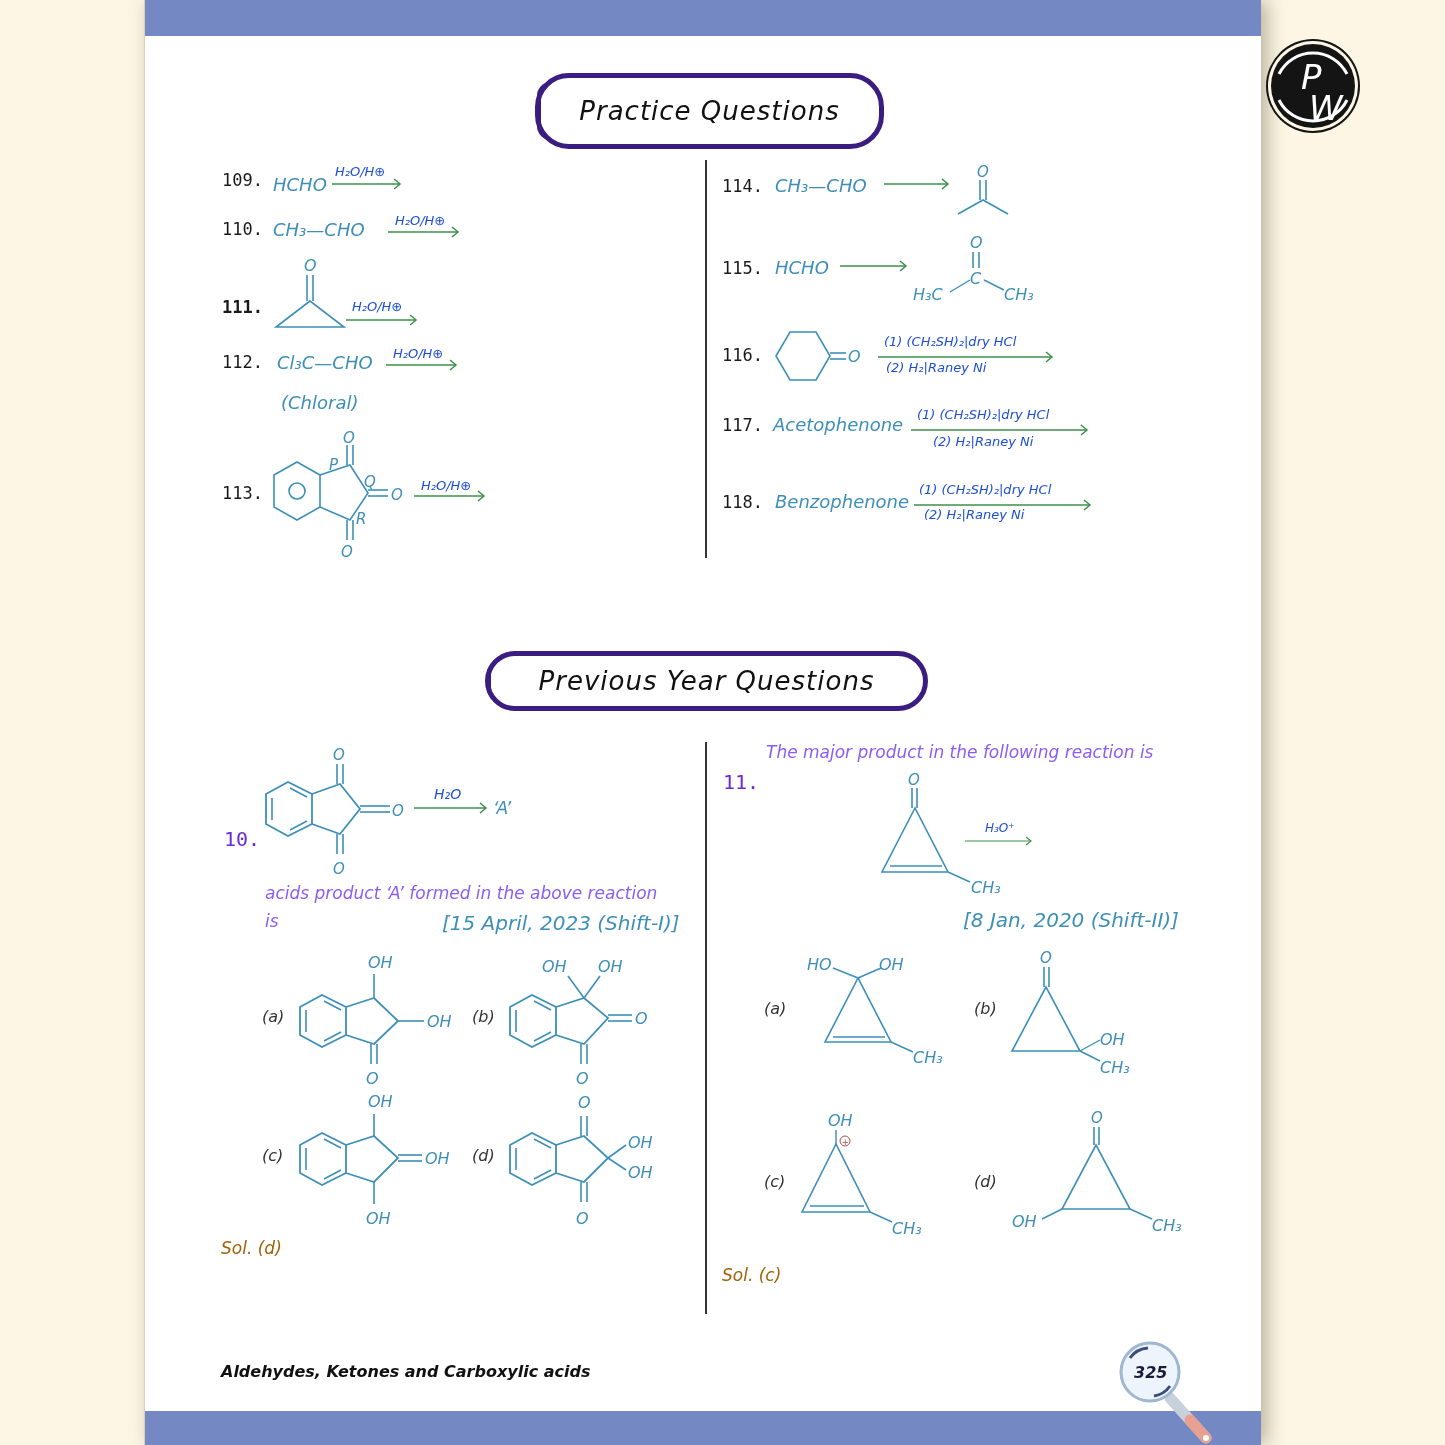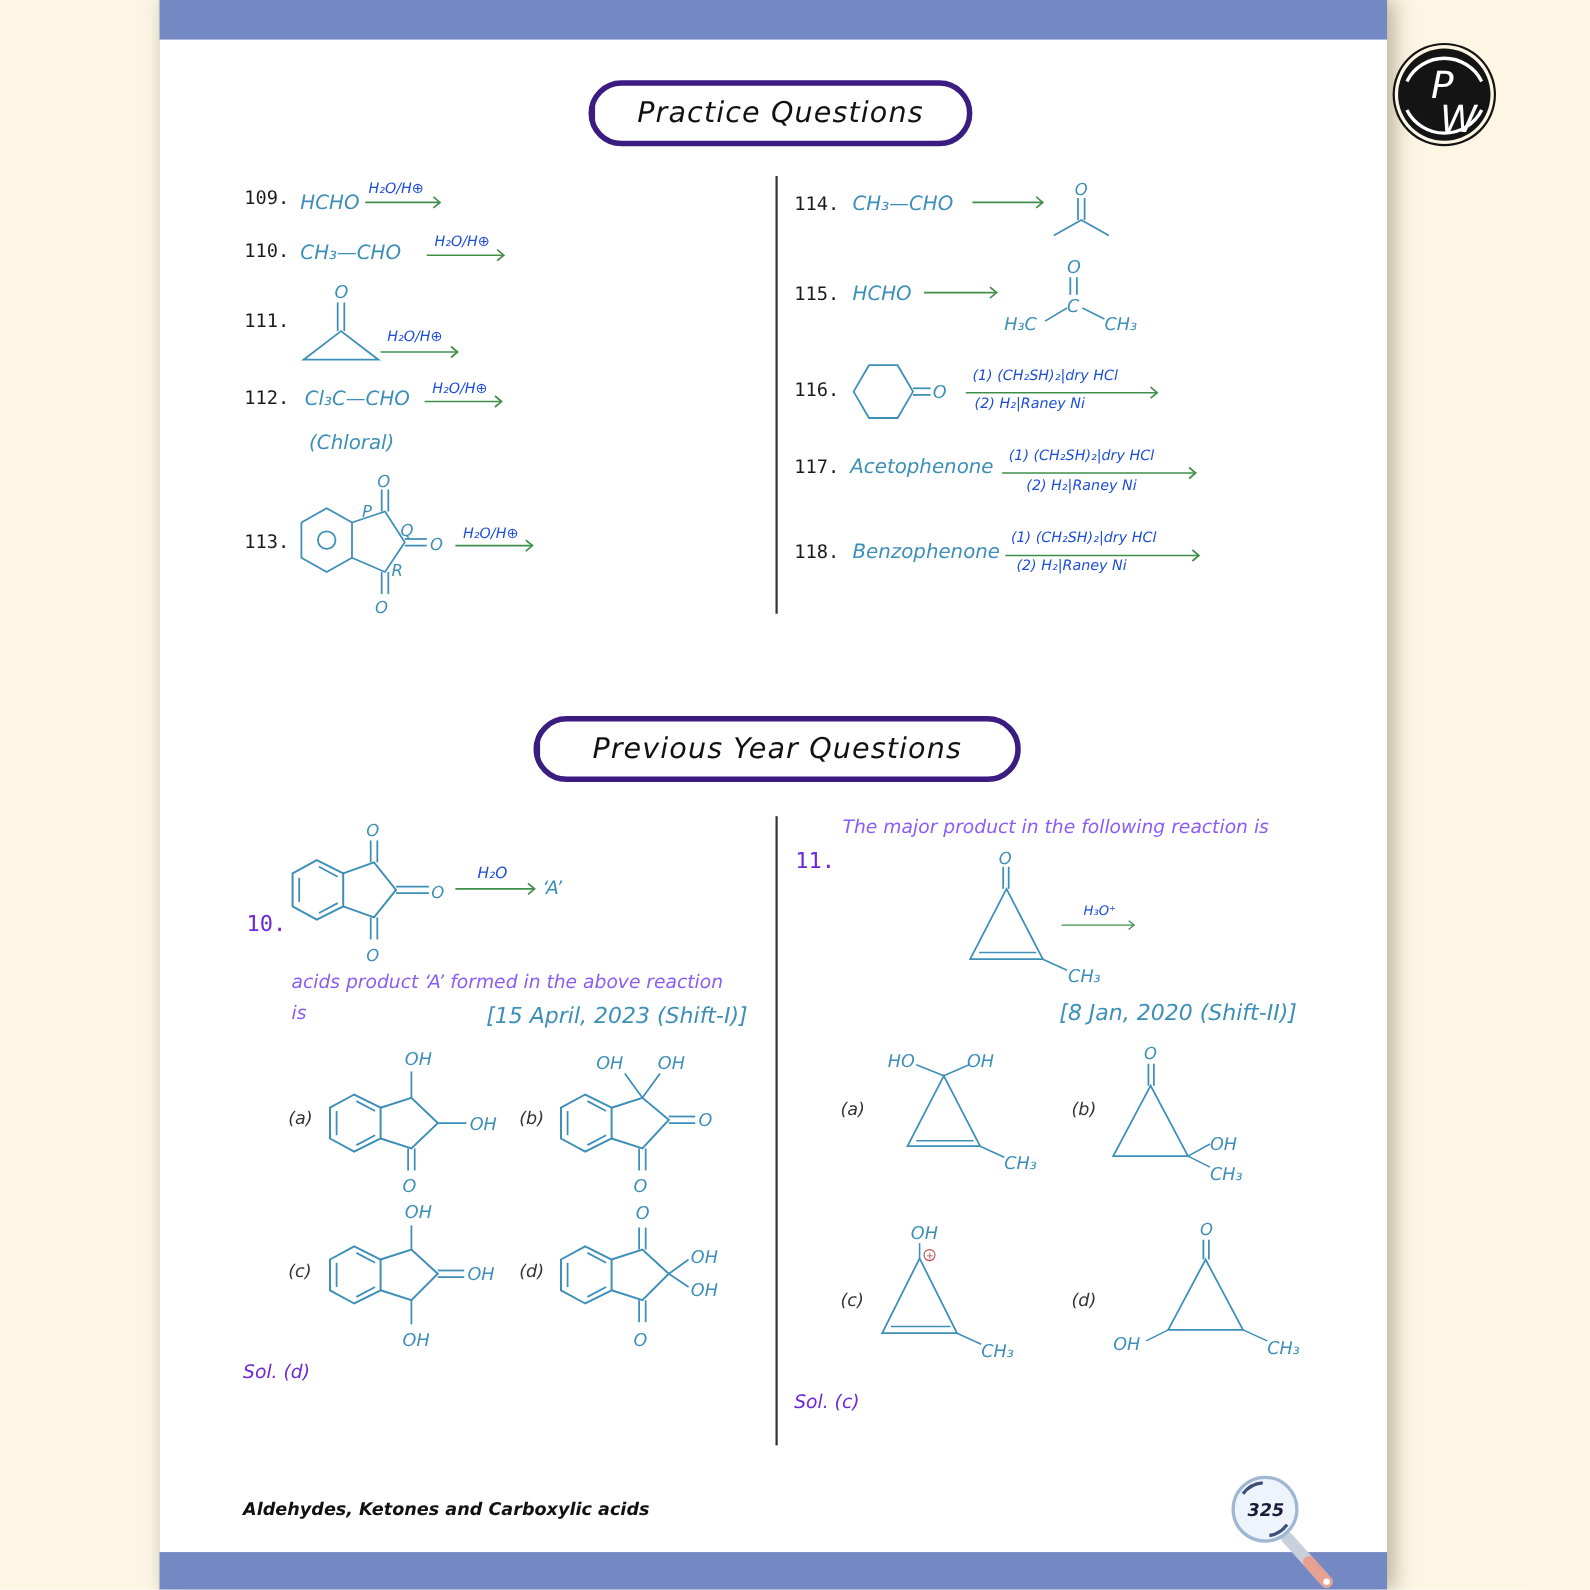--- a/index.html
+++ b/index.html
@@ -13,21 +13,21 @@
           display:flex; align-items:center; justify-content:center; box-sizing:border-box;
           font-family:"DejaVu Sans", sans-serif; font-style:italic; font-size:26px; color:#111; letter-spacing:1px; }
   .pill::before { content:""; position:absolute; left:-3px; top:4px; bottom:4px; width:10px; border-left:4px solid #3b1d82; border-radius:30px 0 0 30px; }
   .num { font-family:"DejaVu Sans Mono", monospace; font-size:17px; color:#1a1a1a; }
   .pyq-num { font-family:"DejaVu Sans Mono", monospace; font-size:20px; color:#6d28d9;margin-top:28px; }
   .chem { color:#3d8fb8; font-family:"DejaVu Sans", sans-serif; font-style:italic; font-size:18px; }
   .reag { color:#1d4ed8; font-family:"DejaVu Sans", sans-serif; font-style:italic; font-size:13px; }
   .t { position:absolute; white-space:nowrap; }
   .text { color:#8b5cf6; font-family:"DejaVu Sans", sans-serif; font-style:italic; font-size:17px; }
   .date { color:#3d8fb8; font-family:"DejaVu Sans", sans-serif; font-style:italic; font-size:20px; }
-  .sol { color:#6d28d9; font-family:"DejaVu Sans", sans-serif; font-style:italic; font-size:17px; }
+  .sol { color:#a16207; font-family:"DejaVu Sans", sans-serif; font-style:italic; font-size:17px; }
   .opt { color:#333; font-family:"DejaVu Sans", sans-serif; font-style:italic; font-size:16px; }
   .divider { position:absolute; width:2px; background:#333; }
   svg.chem-svg { position:absolute; overflow:visible; }
   svg text { font-family:"DejaVu Sans", sans-serif; font-style:italic; }
   .footer { color:#111; font-family:"DejaVu Sans", sans-serif; font-style:italic; font-size:16px; font-weight:bold; }
   .logo { position:absolute; left:1271px; top:44px; width:84px; height:84px; border-radius:50%; background:#141414;
           display:flex; align-items:center; justify-content:center; box-shadow:0 0 0 3px #fdf6e4, 0 0 0 5px #141414; }
 </style>
 </head>
 <body>
@@ -39,21 +39,21 @@
 
 <div class="logo">
   <svg width="84" height="84" viewBox="0 0 84 84">
     <path d="M8,30 A38,38 0 0 1 76,30" fill="none" stroke="#fff" stroke-width="3"></path>
     <path d="M8,56 A38,38 0 0 0 76,56" fill="none" stroke="#fff" stroke-width="3"></path>
     <text x="30" y="45" font-size="34" fill="#fff" font-family="DejaVu Serif, serif" font-style="normal">P</text>
     <text x="38" y="76" font-size="34" fill="#fff" font-family="DejaVu Serif, serif" font-style="normal">W</text>
   </svg>
 </div>
 
-<div class="pill" style="left:535px;top:73px;width:349px;height:60px;">
+<div class="pill" style="left:535px;top:73px;width:349px;height:76px;">
   <span>Practice Questions</span>
 </div>
 
 <div class="divider" style="left:705px;top:160px;height:398px;"></div>
 
 <span class="t num" style="left:222px;top:170px;">109.</span>
 <span class="t chem" style="left:273px;top:174px;">HCHO</span>
 <span class="t reag" style="left:335px;top:164px;">H₂O/H⊕</span>
 <svg class="chem-svg" style="left:332px;top:178px" width="72" height="12">
     <line x1="0" y1="6" x2="68" y2="6" stroke="#3f8f4a" stroke-width="1.5"></line>
@@ -61,21 +61,21 @@
   </svg>
 
 <span class="t num" style="left:222px;top:219px;">110.</span>
 <span class="t chem" style="left:273px;top:219px;">CH₃—CHO</span>
 <span class="t reag" style="left:395px;top:213px;">H₂O/H⊕</span>
 <svg class="chem-svg" style="left:388px;top:226px" width="72" height="12">
     <line x1="0" y1="6" x2="70" y2="6" stroke="#3f8f4a" stroke-width="1.5"></line>
     <polyline points="64,1 70,6 64,11" fill="none" stroke="#3f8f4a" stroke-width="1.5"></polyline>
   </svg>
 
-<span class="t num" style="left:222px;top:282px;">111.</span>
+<span class="t num" style="left:222px;top:297px;font-weight:bold;">111.</span>
 <svg class="chem-svg" style="left:270px;top:255px" width="80" height="80">
   <text x="34" y="16" font-size="16" fill="#3d8fb8">O</text>
   <line x1="37" y1="20" x2="37" y2="46" stroke="#3d8fb8" stroke-width="1.6"></line>
   <line x1="43" y1="20" x2="43" y2="46" stroke="#3d8fb8" stroke-width="1.6"></line>
   <polygon points="40,46 6,72 74,72" fill="none" stroke="#3d8fb8" stroke-width="1.6"></polygon>
 </svg>
 <span class="t reag" style="left:352px;top:299px;">H₂O/H⊕</span>
 <svg class="chem-svg" style="left:346px;top:314px" width="74" height="12">
     <line x1="0" y1="6" x2="70" y2="6" stroke="#3f8f4a" stroke-width="1.5"></line>
     <polyline points="64,1 70,6 64,11" fill="none" stroke="#3f8f4a" stroke-width="1.5"></polyline>

